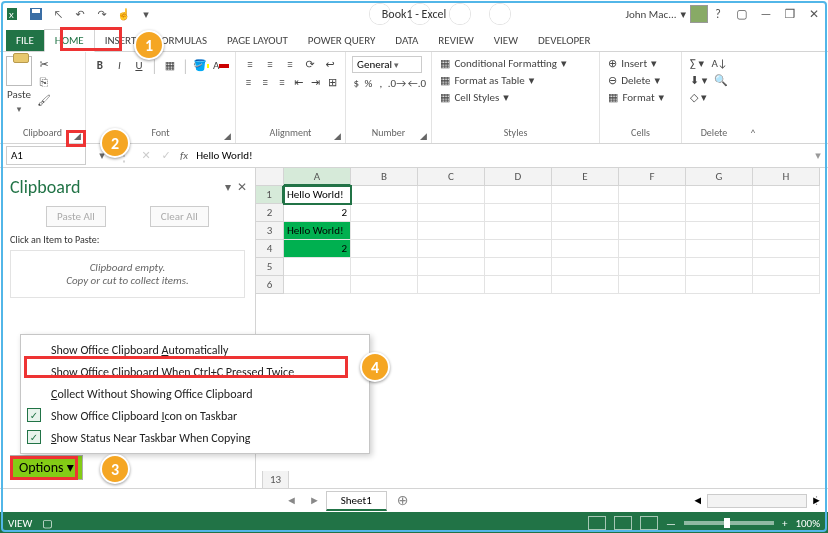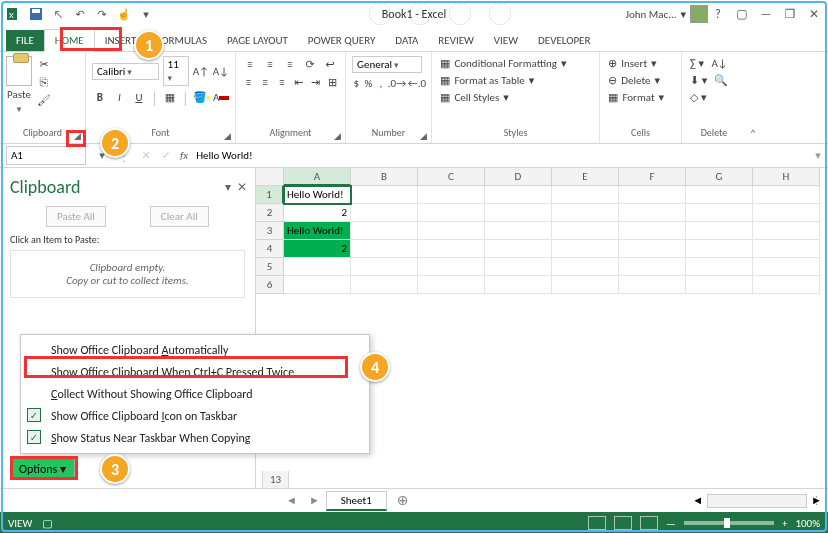--- a/index.html
+++ b/index.html
@@ -53,21 +53,21 @@
 
 
 .mainrow { display: flex; height: 320px; }
 .clippanel { width: 256px; border-right: 1px solid #d4d4d4; padding: 8px 10px; position: relative; }
 .clippanel h2 { font-weight: normal; font-size: 18px; color: #217346; margin-bottom: 8px; }
 .clippanel .closex { position: absolute; right: 8px; top: 12px; color: #666; font-size: 12px; display: flex; gap: 6px; }
 .clipbtns { display: flex; gap: 8px; margin-bottom: 6px; }
 .clipbtns button { font-size: 11px; padding: 3px 10px; border: 1px solid #ccc; background: #fafafa; color: #aaa; margin-left: 36px; }
 .cliphint { font-size: 10px; color: #333; margin-bottom: 4px; }
 .clipempty { border: 1px solid #e3e3e3; text-align: center; font-size: 11px; font-style: italic; color: #666; padding: 10px 4px; }
-.optbtn { position: absolute; left: 10px; bottom: 8px; border: 1px solid #adadad; background: #22c55e; font-size: 12px; padding: 3px 8px; }
+.optbtn { position: absolute; left: 10px; bottom: 8px; border: 1px solid #adadad; background: #84cc16; font-size: 14px; padding: 3px 8px; }
 
 
 .sheet { flex: 1; position: relative; overflow: hidden; background: #fff; }
 .colhead { display: flex; height: 18px; font-size: 11px; }
 .colhead .corner { width: 28px; background: #f3f3f3; border-right: 1px solid #d4d4d4; border-bottom: 1px solid #d4d4d4; }
 .colhead .ch { width: 67px; background: #f3f3f3; border-right: 1px solid #d4d4d4; border-bottom: 1px solid #d4d4d4; text-align: center; color: #555; line-height: 18px; }
 .colhead .ch.active { background: #d6ead9; border-bottom: 2px solid #217346; }
 .rows { }
 .row { display: flex; height: 18px; }
 .rh { width: 28px; background: #f3f3f3; border-right: 1px solid #d4d4d4; border-bottom: 1px solid #d4d4d4; text-align: center; font-size: 11px; color: #555; line-height: 18px; }
@@ -170,26 +170,20 @@
         <span class="sq">✂</span>
         <span class="sq">⎘</span>
         <span class="sq">🖌</span>
       </div>
     </div>
     <div class="label"><span>Clipboard</span><span class="launcher">◢</span></div>
   </div>
 
   <div class="group" style="width:150px">
     <div class="grow">
-      <div class="font-row1">
-        <span class="fbox dropdown-caret" style="width:72px">Calibri</span>
-        <span class="fbox dropdown-caret" style="width:28px">11</span>
-        <span class="sq">A↑</span>
-        <span class="sq">A↓</span>
-      </div>
       <div class="font-row2">
         <span class="sq b">B</span>
         <span class="sq i">I</span>
         <span class="sq u">U</span>
         <span style="color:#ccc">|</span>
         <span class="sq">▦</span>
         <span style="color:#ccc">|</span>
         <span class="sq">🪣<span class="colorbar" style="background:#ff0"></span></span>
         <span class="sq">A<span class="colorbar" style="background:#c00"></span></span>
       </div>

